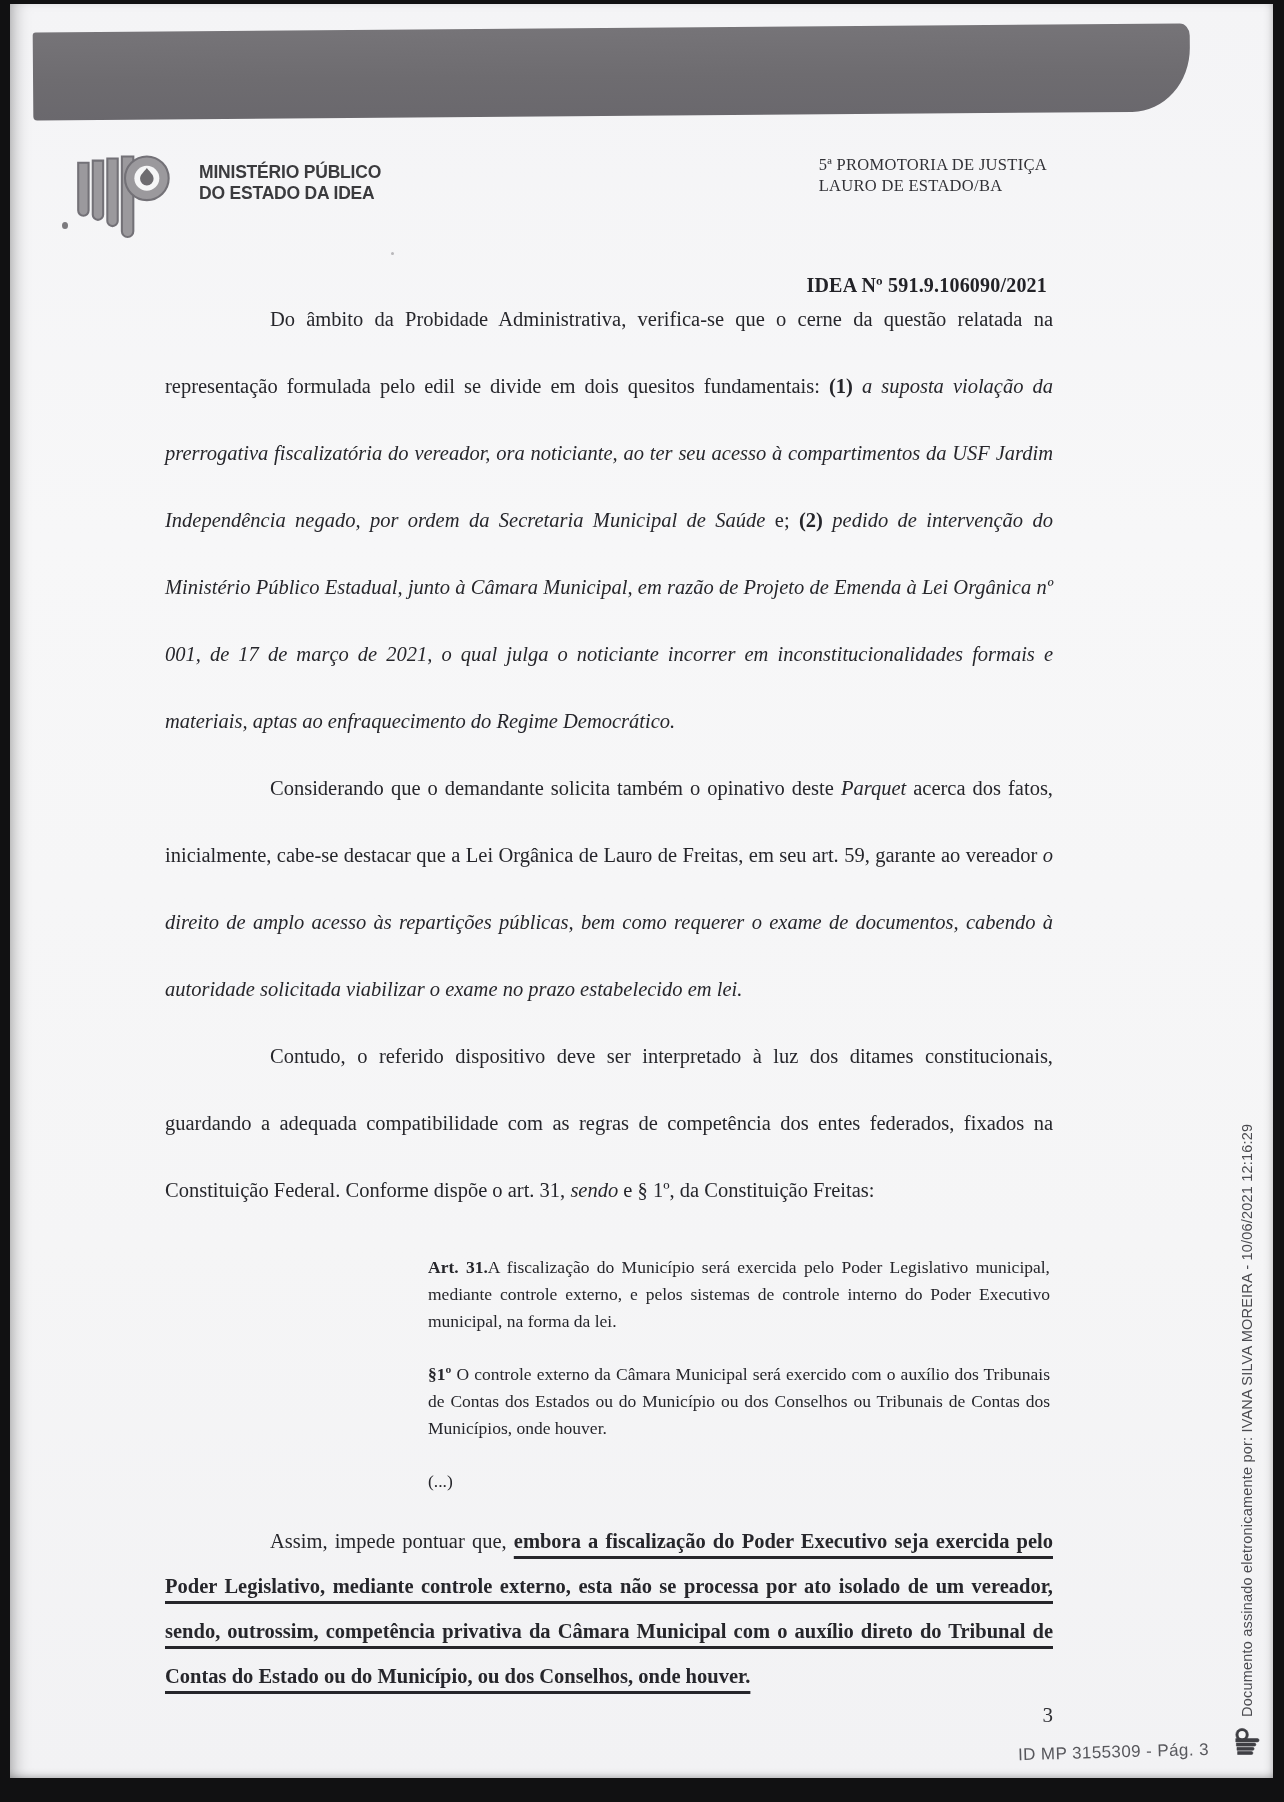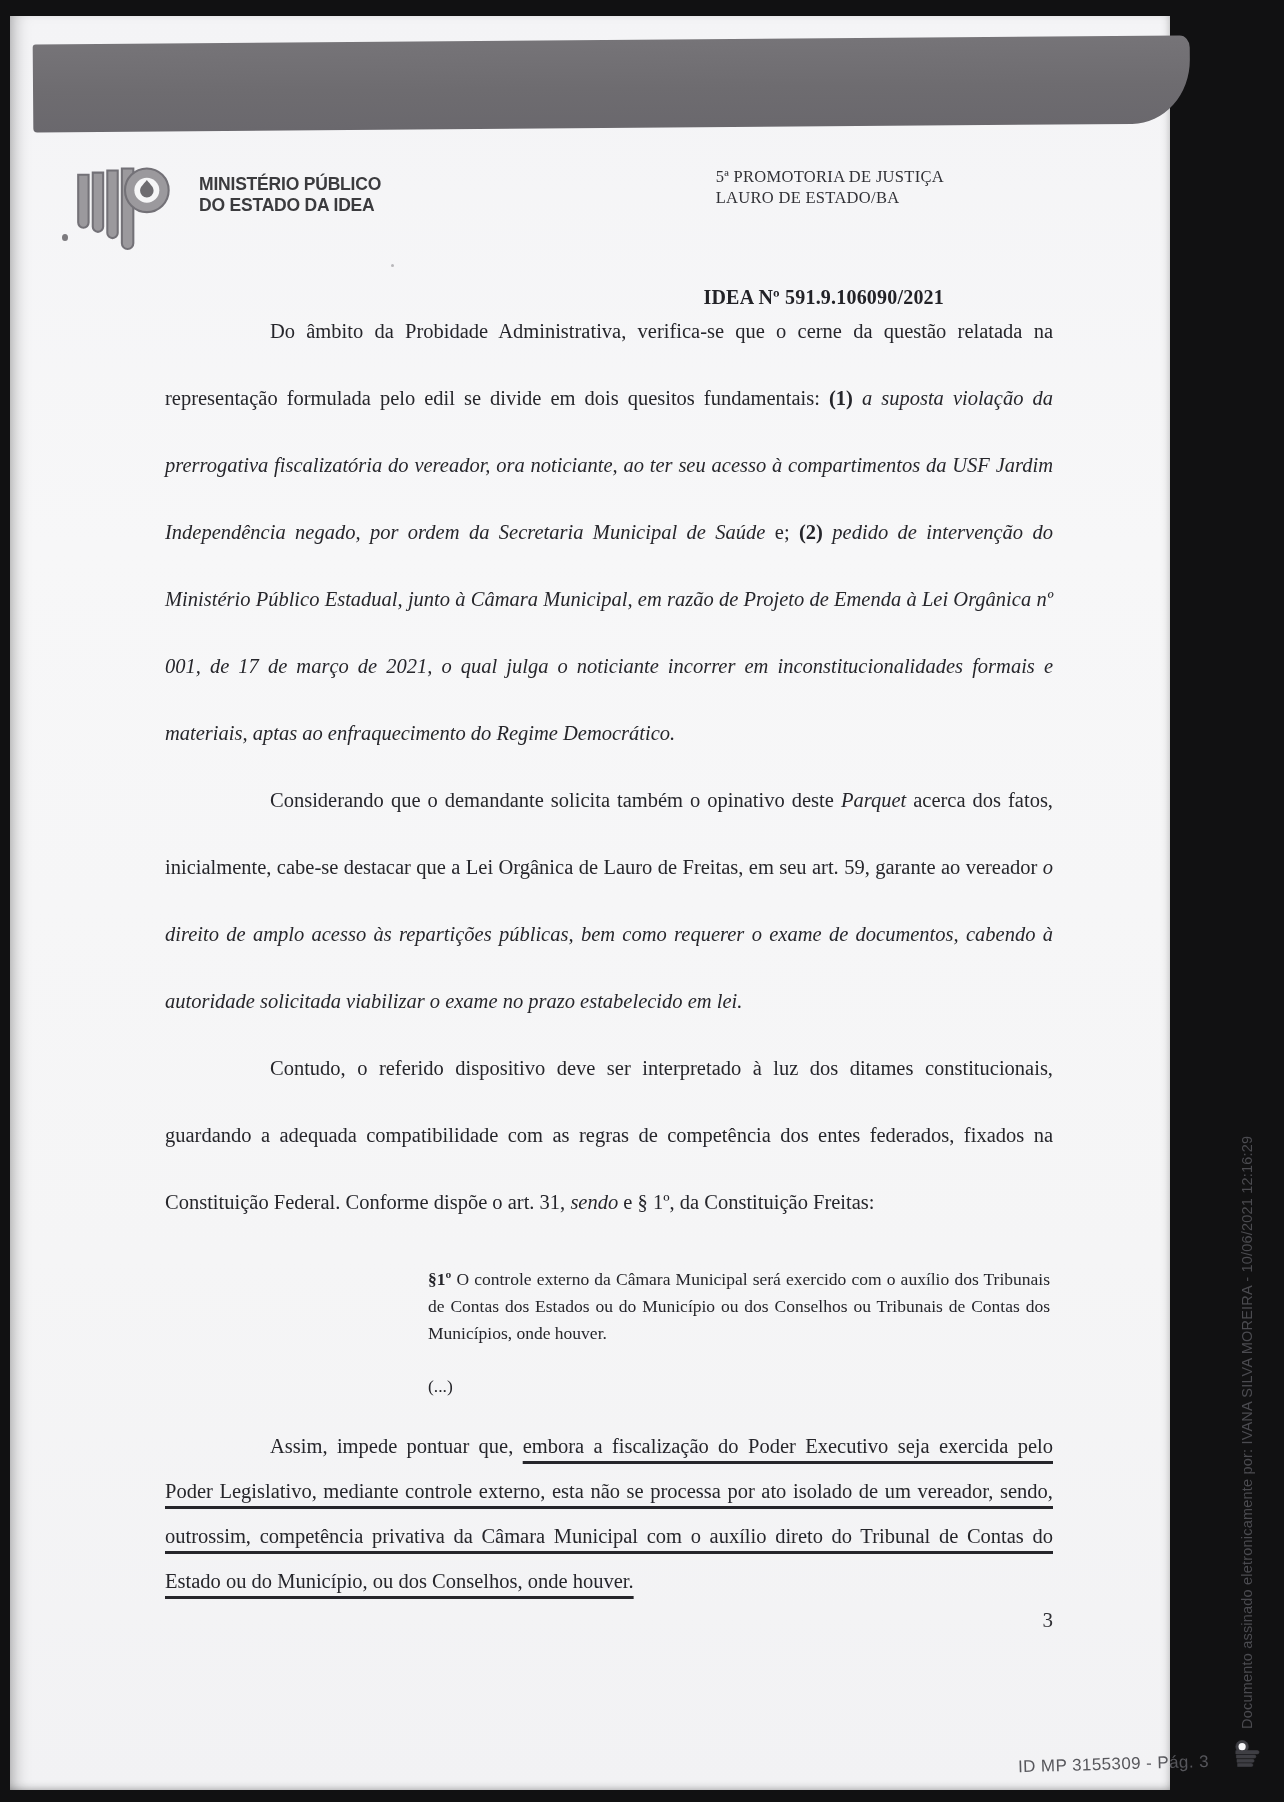--- a/index.html
+++ b/index.html
@@ -3,21 +3,21 @@
 <meta charset="utf-8">
 <style>
   html,body{margin:0;padding:0;}
   body{
     width:1284px;height:1802px;position:relative;overflow:hidden;
     background:#111112;
     font-family:"Liberation Serif", serif;
   }
   
   .paper{
-    position:absolute;left:10px;top:16px;width:1160px;height:1774px;
+    position:absolute;left:10px;top:4px;width:1263px;height:1774px;
     background:linear-gradient(180deg,#f4f4f6 0%,#f7f7f8 30%,#f5f5f6 70%,#f2f2f4 100%);
     box-shadow:inset 14px 0 18px -12px rgba(0,0,0,.35), inset -6px 0 10px -6px rgba(0,0,0,.25), inset 0 -6px 10px -6px rgba(0,0,0,.3);
   }
   
   .scan-bar{
     position:absolute;left:23px;top:24px;width:1157px;height:88px;
     background:linear-gradient(180deg,#767478 0%,#6e6c70 55%,#6a686d 100%);
     transform:rotate(-0.45deg);
     border-radius:3px 10px 58px 4px / 3px 12px 64px 4px;
   }
@@ -41,21 +41,21 @@
   
   .content{position:absolute;left:155px;top:282px;width:888px;color:#26262b;}
   .content p.par{
     margin:0;text-align:justify;text-indent:105px;
     font-size:20.5px;line-height:67px;
   }
   .content p.par.tight{line-height:45px;}
   .it{font-style:italic;}
   .bd{font-weight:bold;}
   .bu{
-    font-weight:normal;
+    font-weight:bold;
     text-decoration:underline;
     text-decoration-thickness:2.5px;
     text-underline-offset:8px;
     margin-top:20px;
   }
   .quote{
     margin:30px 0 0 263px;width:622px;
     font-size:17.5px;line-height:27px;text-align:justify;
   }
   .quote p{margin:0 0 26px;text-indent:0;}
@@ -118,20 +118,21 @@
 
   <div class="content">
 
     <p class="par"><span>Do âmbito da Probidade Administrativa, verifica-se que o cerne da questão relatada na representação formulada pelo edil se divide em dois quesitos fundamentais: </span><span class="bd">(1)</span><span class="it"> a suposta violação da prerrogativa fiscalizatória do vereador, ora noticiante, ao ter seu acesso à compartimentos da USF Jardim Independência negado, por ordem da Secretaria Municipal de Saúde </span><span>e; </span><span class="bd">(2)</span><span class="it"> pedido de intervenção do Ministério Público Estadual, junto à Câmara Municipal, em razão de Projeto de Emenda à Lei Orgânica nº 001, de 17 de março de 2021, o qual julga o noticiante incorrer em inconstitucionalidades formais e materiais, aptas ao enfraquecimento do Regime Democrático.</span></p>
 
     <p class="par"><span>Considerando que o demandante solicita também o opinativo deste </span><span class="it">Parquet</span><span> acerca dos fatos, inicialmente, cabe-se destacar que a Lei Orgânica de Lauro de Freitas, em seu art. 59, garante ao vereador </span><span class="it">o direito de amplo acesso às repartições públicas, bem como requerer o exame de documentos, cabendo à autoridade solicitada viabilizar o exame no prazo estabelecido em lei.</span></p>
 
     <p class="par"><span>Contudo, o referido dispositivo deve ser interpretado à luz dos ditames constitucionais, guardando a adequada compatibilidade com as regras de competência dos entes federados, fixados na Constituição Federal. Conforme dispõe o art. 31, </span><span class="it">sendo</span><span> e § 1º, da Constituição Freitas:</span></p>
 
     <div class="quote">
+      <p><span class="bd">Art. 31.</span><span>A fiscalização do Município será exercida pelo Poder Legislativo municipal, mediante controle externo, e pelos sistemas de controle interno do Poder Executivo municipal, na forma da lei.</span></p>
       <p><span class="bd">§1º</span><span> O controle externo da Câmara Municipal será exercido com o auxílio dos Tribunais de Contas dos Estados ou do Município ou dos Conselhos ou Tribunais de Contas dos Municípios, onde houver.</span></p>
       <p class="ellip">(...)</p>
     </div>
 
     <p class="par tight p4"><span>Assim, impede pontuar que, </span><span class="bu">embora a fiscalização do Poder Executivo seja exercida pelo Poder Legislativo, mediante controle externo, esta não se processa por ato isolado de um vereador, sendo, outrossim, competência privativa da Câmara Municipal com o auxílio direto do Tribunal de Contas do Estado ou do Município, ou dos Conselhos, onde houver.</span></p>
 
     <p class="page-num">3</p>
   </div>
 
   <div class="sig-strip">

